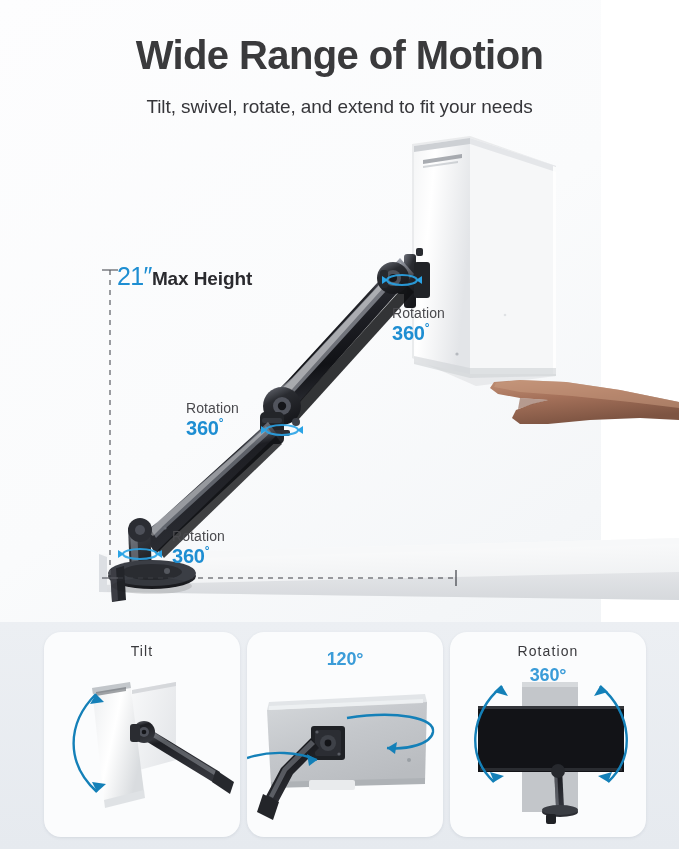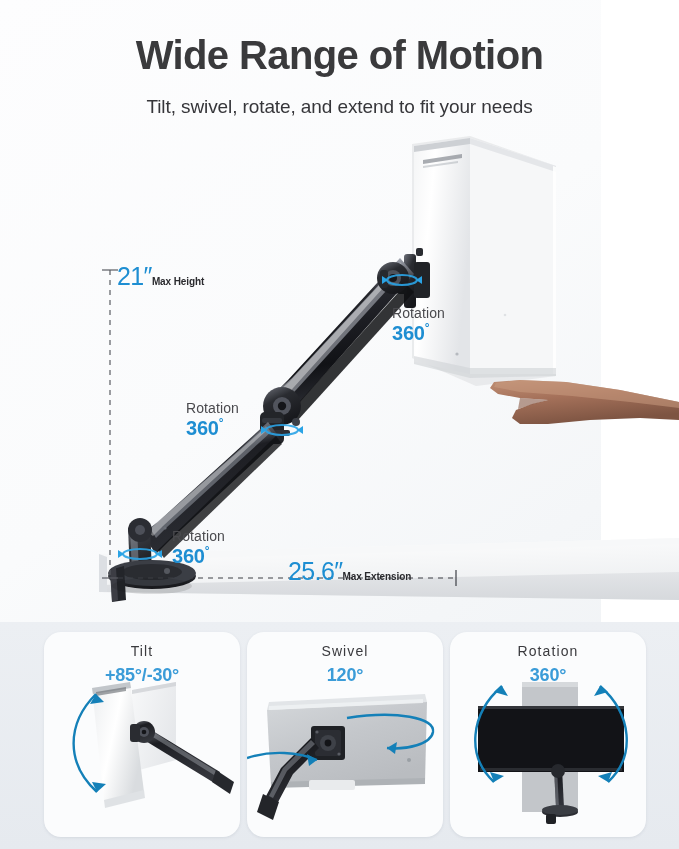--- a/index.html
+++ b/index.html
@@ -39,21 +39,21 @@
     display: block; font-size: 20px; font-weight: 700; color: #1e8ed2;
     margin-top: 2px; letter-spacing: -0.2px;
   }
   .callout .c-val sup { font-size: 12px; font-weight: 700; vertical-align: super; }
 
   .dim-label { position: absolute; white-space: nowrap; line-height: 1; }
   .dim-num {
     font-size: 25px; font-weight: 400; color: #1e8ed2; letter-spacing: -0.6px;
   }
   .dim-unit {
-    font-size: 10px; font-weight: 700; color: #2a2a2e; letter-spacing: -0.1px;
+    font-size: 19px; font-weight: 700; color: #2a2a2e; letter-spacing: -0.1px;
   }
 
   
   .cards {
     position: absolute; left: 0; top: 622px;
     width: 679px; height: 227px;
     background: linear-gradient(180deg, #eceff3 0%, #e6eaef 100%);
   }
   .card {
     position: absolute; top: 10px; height: 205px;
@@ -252,23 +252,20 @@
         <line x1="118" y1="448" x2="456" y2="448" stroke-dasharray="5,5"></line>
         <line x1="456" y1="440" x2="456" y2="456"></line>
       </g>
     </svg>
   </div>
 
   <div class="dim-label" style="left:117px; top:264px;">
     <span class="dim-num">21</span><span class="dim-num qt">″</span><span class="dim-unit">Max Height</span>
   </div>
 
-  <div class="dim-label" style="left:288px; top:559px;">
-    <span class="dim-num">25.6</span><span class="dim-num qt">″</span><span class="dim-unit">Max Extension</span>
-  </div>
 
   <div class="callout" style="left:392px; top:306px;">
     <span class="c-word">Rotation</span>
     <span class="c-val"><span>360</span><sup>°</sup></span>
   </div>
 
   <div class="callout" style="left:186px; top:401px;">
     <span class="c-word">Rotation</span>
     <span class="c-val"><span>360</span><sup>°</sup></span>
   </div>
@@ -276,21 +273,20 @@
   <div class="callout" style="left:172px; top:529px;">
     <span class="c-word">Rotation</span>
     <span class="c-val"><span>360</span><sup>°</sup></span>
   </div>
 
   <div class="cards">
 
     <div class="card card-1">
       <div class="card-head">
         <div class="card-name">Tilt</div>
-        <div class="card-val">+85°/-30°</div>
       </div>
       <svg class="card-art" viewBox="0 0 196 205">
         <defs>
           <linearGradient id="tM1" x1="0" y1="0" x2="1" y2="0.5">
             <stop offset="0" stop-color="#eceef0"></stop>
               <stop offset="0.5" stop-color="#ffffff"></stop>
               <stop offset="1" stop-color="#d9dcdf"></stop>
           </linearGradient>
           <linearGradient id="tM2" x1="0" y1="0" x2="1" y2="0.5">
             <stop offset="0" stop-color="#f7f8f9"></stop>
@@ -324,21 +320,20 @@
         <g fill="none" stroke="#1480b8" stroke-width="2.4">
           <path d="M52,62 C22,92 22,132 53,160"></path>
         </g>
         <path d="M52,62 L46,72 L60,70 Z" fill="#1480b8"></path>
         <path d="M53,160 L48,150 L62,152 Z" fill="#1480b8"></path>
       </svg>
     </div>
 
     <div class="card card-2">
       <div class="card-head">
-        <div class="card-name">Swivel</div>
         <div class="card-val">120°</div>
       </div>
       <svg class="card-art" viewBox="0 0 196 205">
         <defs>
           <linearGradient id="sM" x1="0" y1="0" x2="0.6" y2="1">
             <stop offset="0" stop-color="#d4d7da"></stop>
               <stop offset="0.5" stop-color="#c4c7cb"></stop>
               <stop offset="1" stop-color="#b9bcc0"></stop>
           </linearGradient>
           <linearGradient id="sArm" x1="0" y1="0" x2="0.4" y2="1">

